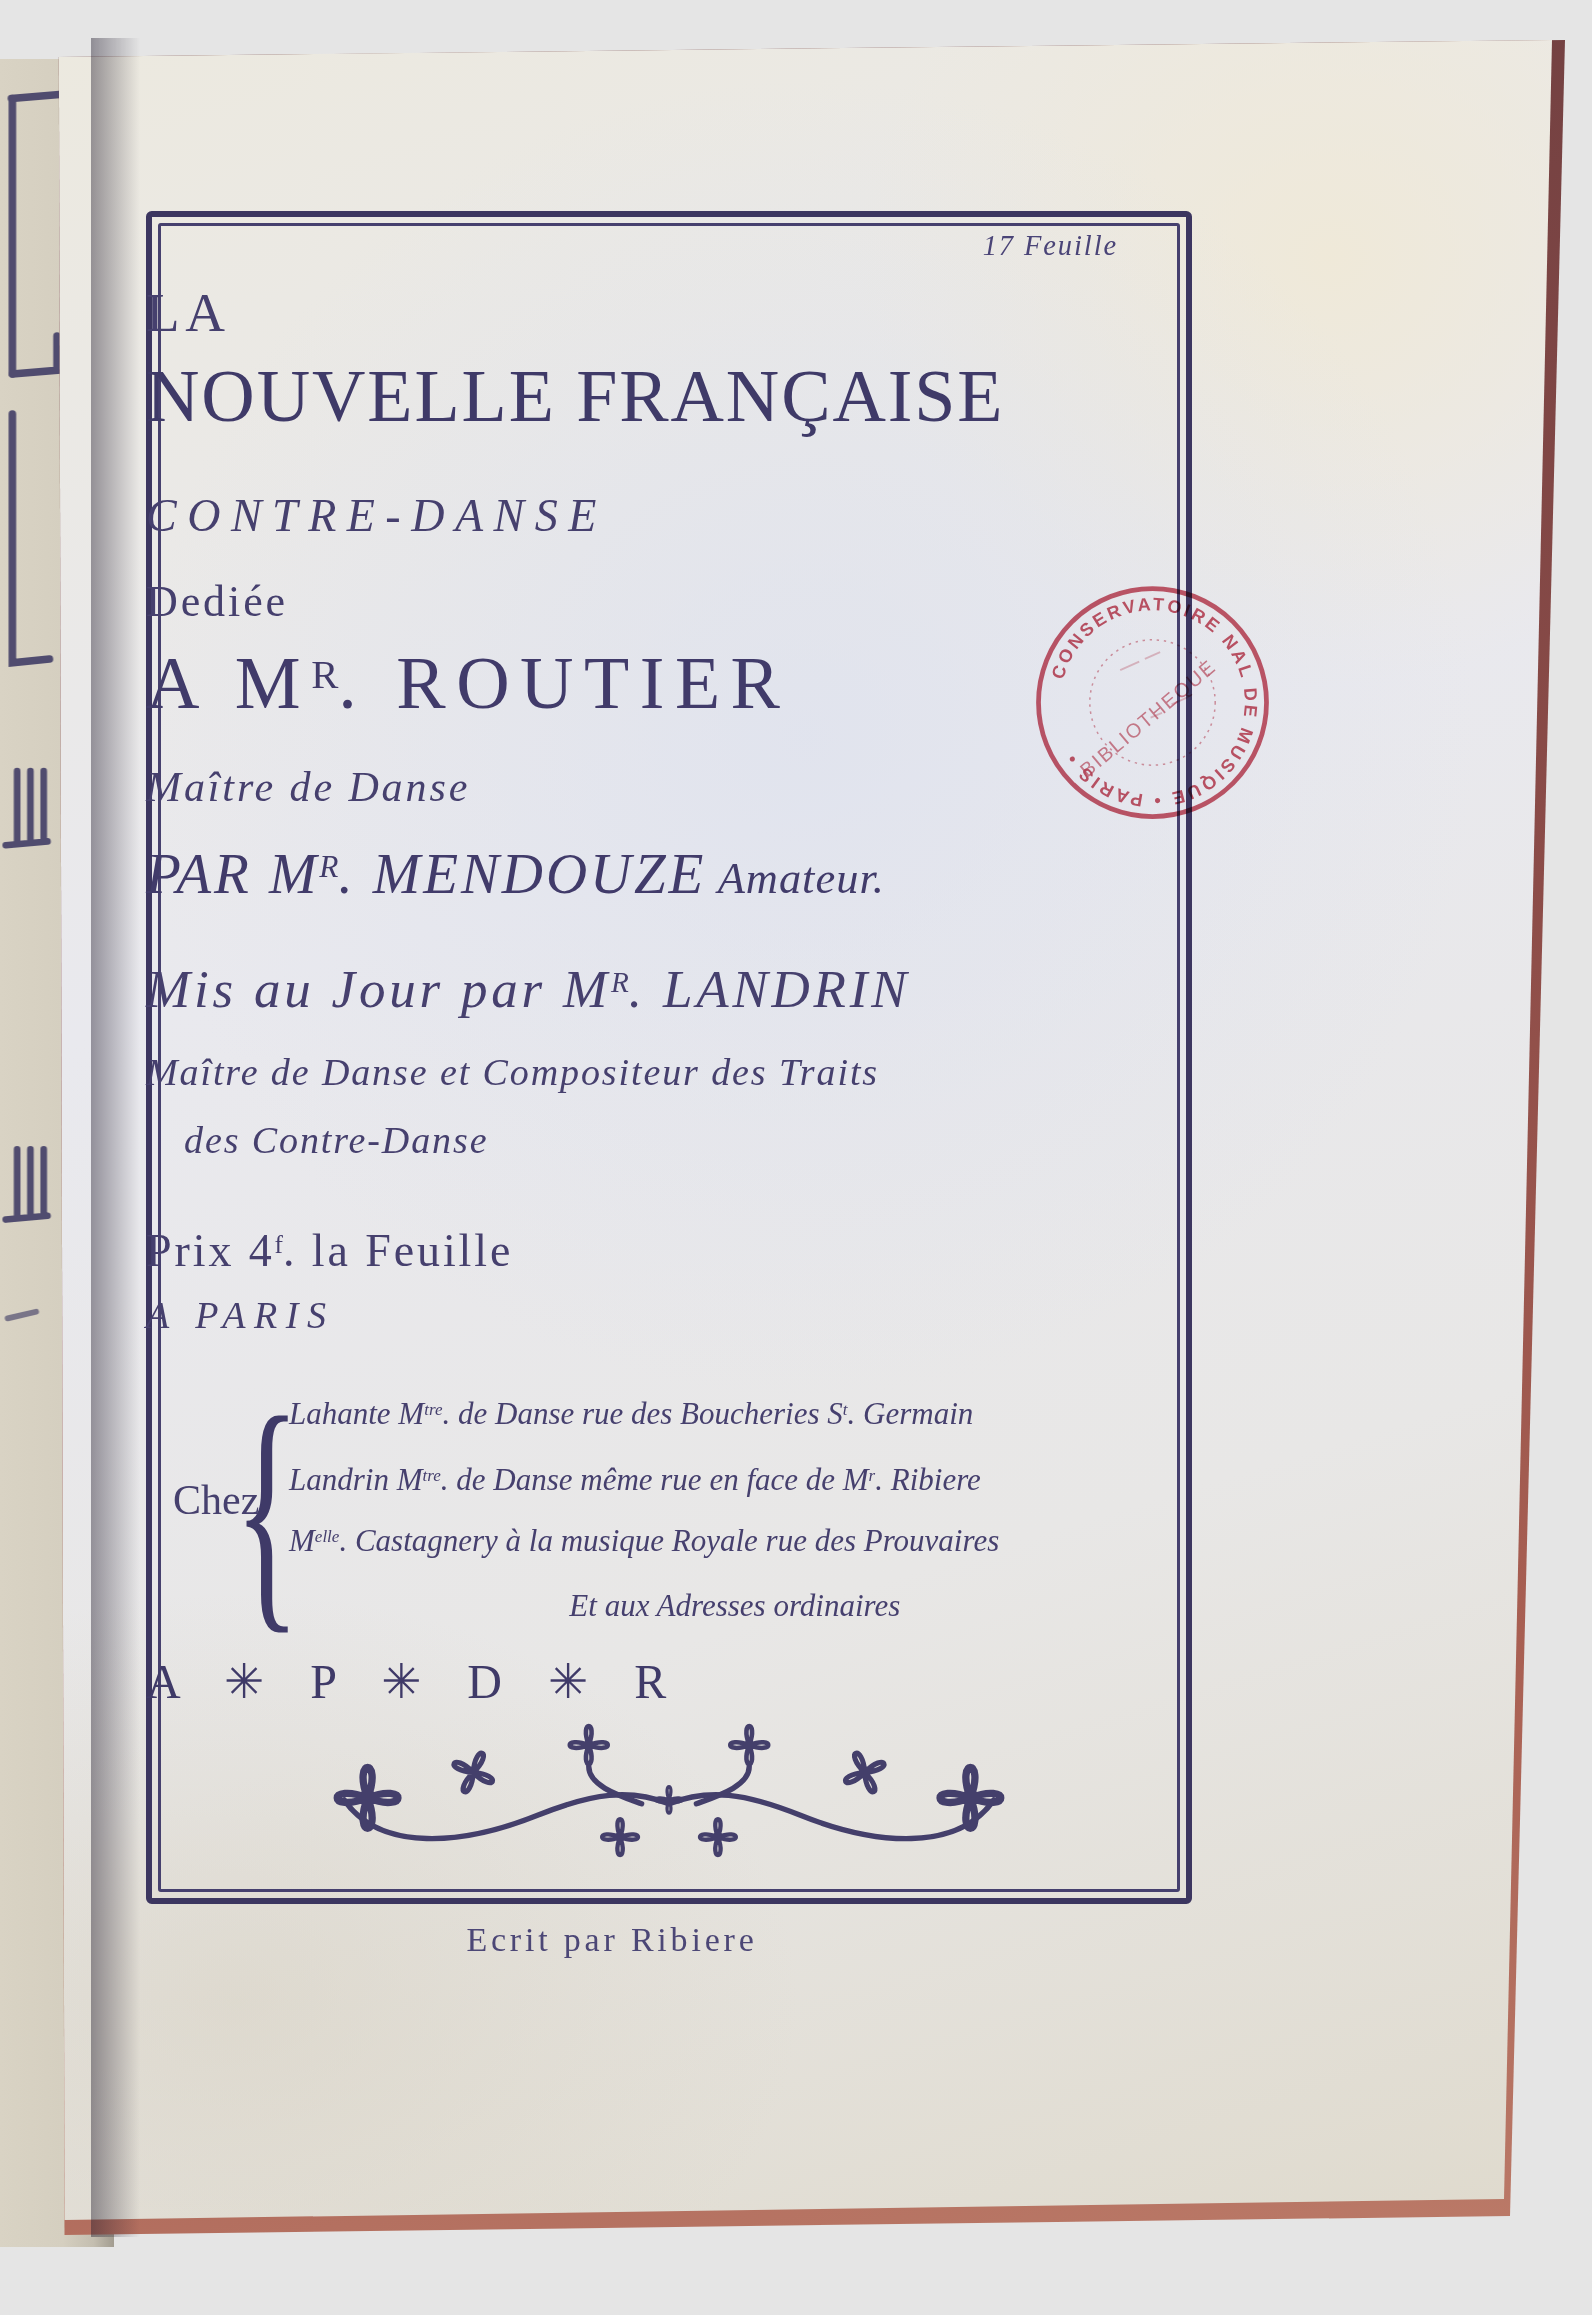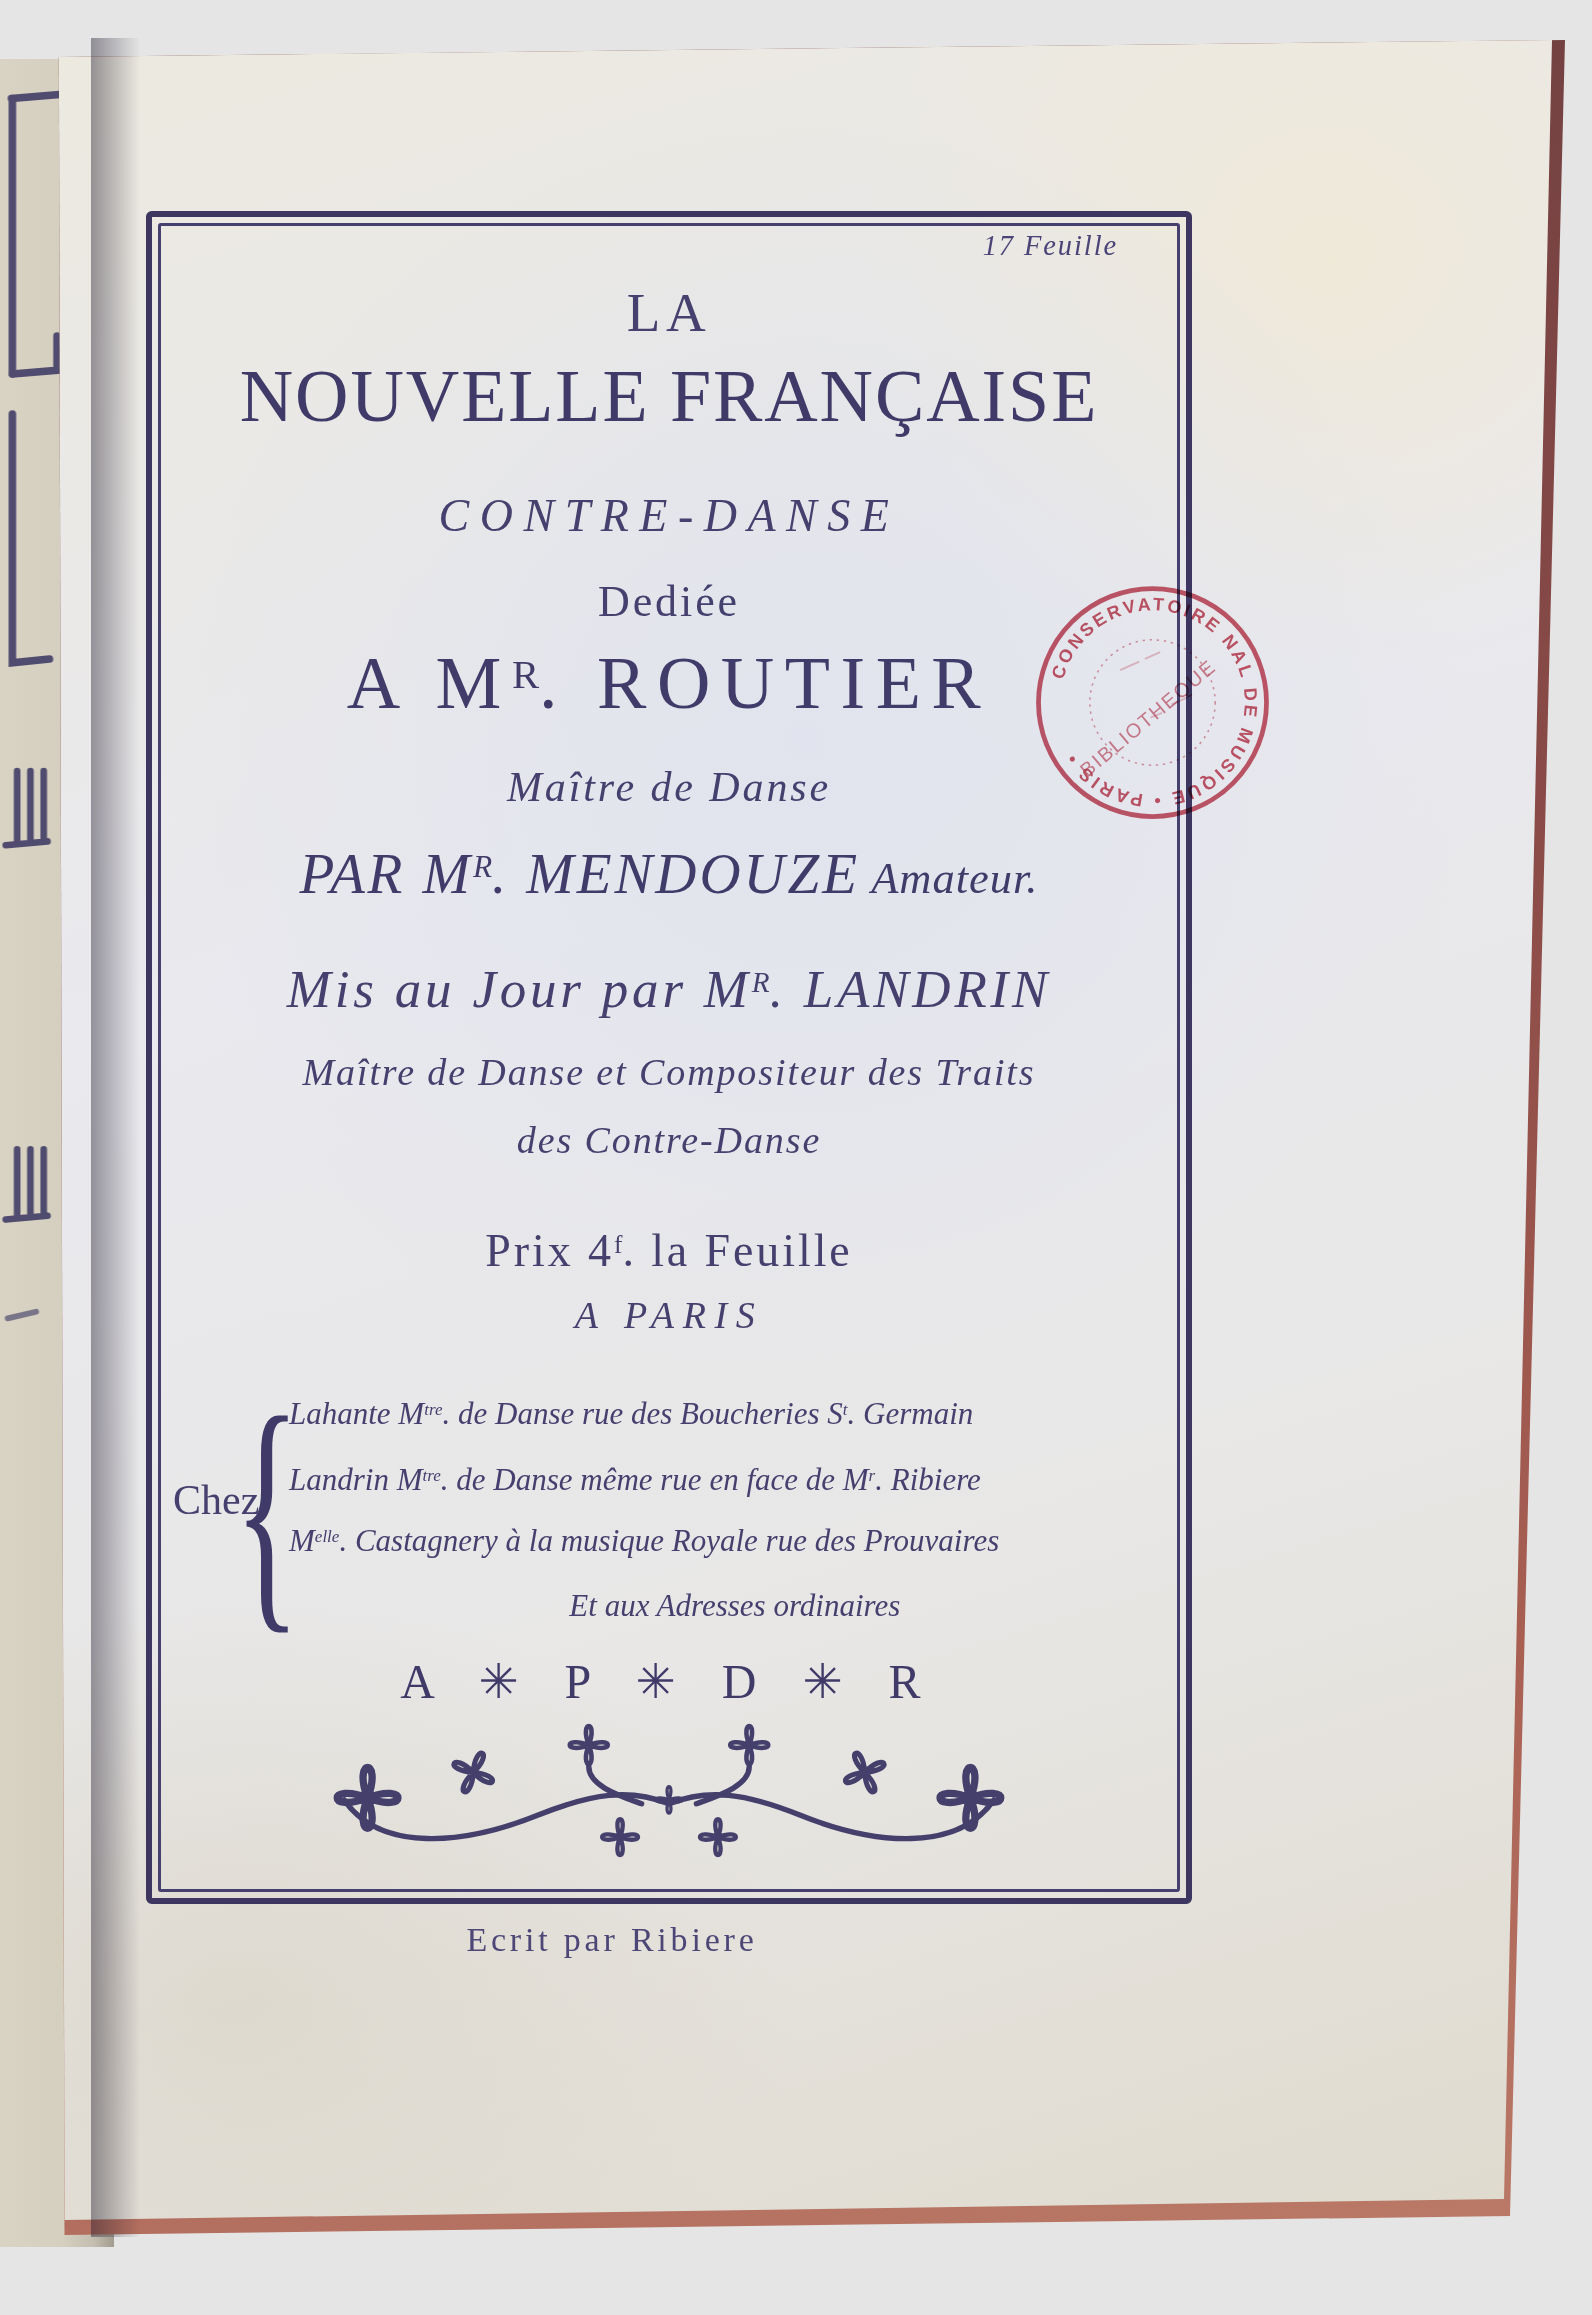--- a/index.html
+++ b/index.html
@@ -26,33 +26,33 @@
           radial-gradient(50% 25% at 12% 90%,rgba(214,207,190,.5),rgba(214,207,190,0) 75%),
           linear-gradient(163deg,#ece9df 0%,#e9e9ee 38%,#e8e7e6 68%,#dfdacd 100%);}
   .gutter{position:absolute;left:91px;top:38px;width:49px;height:2199px;pointer-events:none;
           background:linear-gradient(to right,rgba(28,22,40,.42),rgba(28,22,40,0));}
 
   
   .frame{position:absolute;left:89px;top:171px;width:1046px;height:1693px;--ink:#46406e;color:var(--ink);}
   .frame-outer{position:absolute;inset:0;border:6.7px solid #3c3660;border-radius:5.7px;}
   .frame-inner{position:absolute;inset:12.4px;border:3.3px solid #46406e;border-radius:2.9px;}
 
-  .row{position:absolute;left:0;right:0;text-align:center;color:var(--ink);white-space:nowrap;}
+  .row{position:absolute;left:0;right:0;text-align:left;color:var(--ink);white-space:nowrap;}
   .folio{position:absolute;top:19px;right:74px;font-style:italic;font-size:28.5px;letter-spacing:1.9px;color:#4a4477;}
   .article{top:70px;font-size:55px;letter-spacing:5.7px;}
   .main-title{top:143px;font-size:74px;letter-spacing:1.9px;color:#3f3a68;}
   .subtitle{top:278px;font-size:46px;font-style:italic;letter-spacing:10.5px;}
   .dedication{top:365px;font-size:44px;letter-spacing:2.9px;}
   .dedicatee{top:430px;font-size:74px;letter-spacing:10.5px;color:#413b6a;}
   .ded-role{top:552px;font-size:42px;font-style:italic;letter-spacing:2.9px;}
   .author{top:630px;font-size:57px;font-style:italic;letter-spacing:2.9px;color:#413b6a;}
   .author .tail{font-size:.78em;letter-spacing:1px;}
   .editor{top:748px;font-size:53px;font-style:italic;letter-spacing:3.8px;}
   .role1{top:839px;font-size:38px;font-style:italic;letter-spacing:1.9px;}
-  .role2{top:907px;font-size:38px;font-style:italic;letter-spacing:1.9px;}
+  .role2{top:907px;font-size:38px;font-style:italic;letter-spacing:1.9px;padding-left:38px;}
   .price{top:985px;font-size:46px;letter-spacing:2.9px;margin-top:28px;}
   .city{top:1082px;font-size:38px;font-style:italic;letter-spacing:8.6px;}
   .initials{top:1442px;font-size:48px;letter-spacing:17px;color:#3f3a68;}
   .sup{font-size:.55em;vertical-align:.5em;letter-spacing:0;}
 
   .sellers{position:absolute;left:0;top:1162px;width:100%;height:257px;color:var(--ink);}
   .chez{position:absolute;left:27px;top:103px;font-size:42px;}
   .brace{position:absolute;left:88px;top:-15px;font-size:276px;font-weight:300;
          transform:scaleX(.5) scaleY(.95);transform-origin:left top;color:#3f3a68;}
   .addr{position:absolute;left:143px;right:11.4px;font-size:31px;font-style:italic;white-space:nowrap;}

